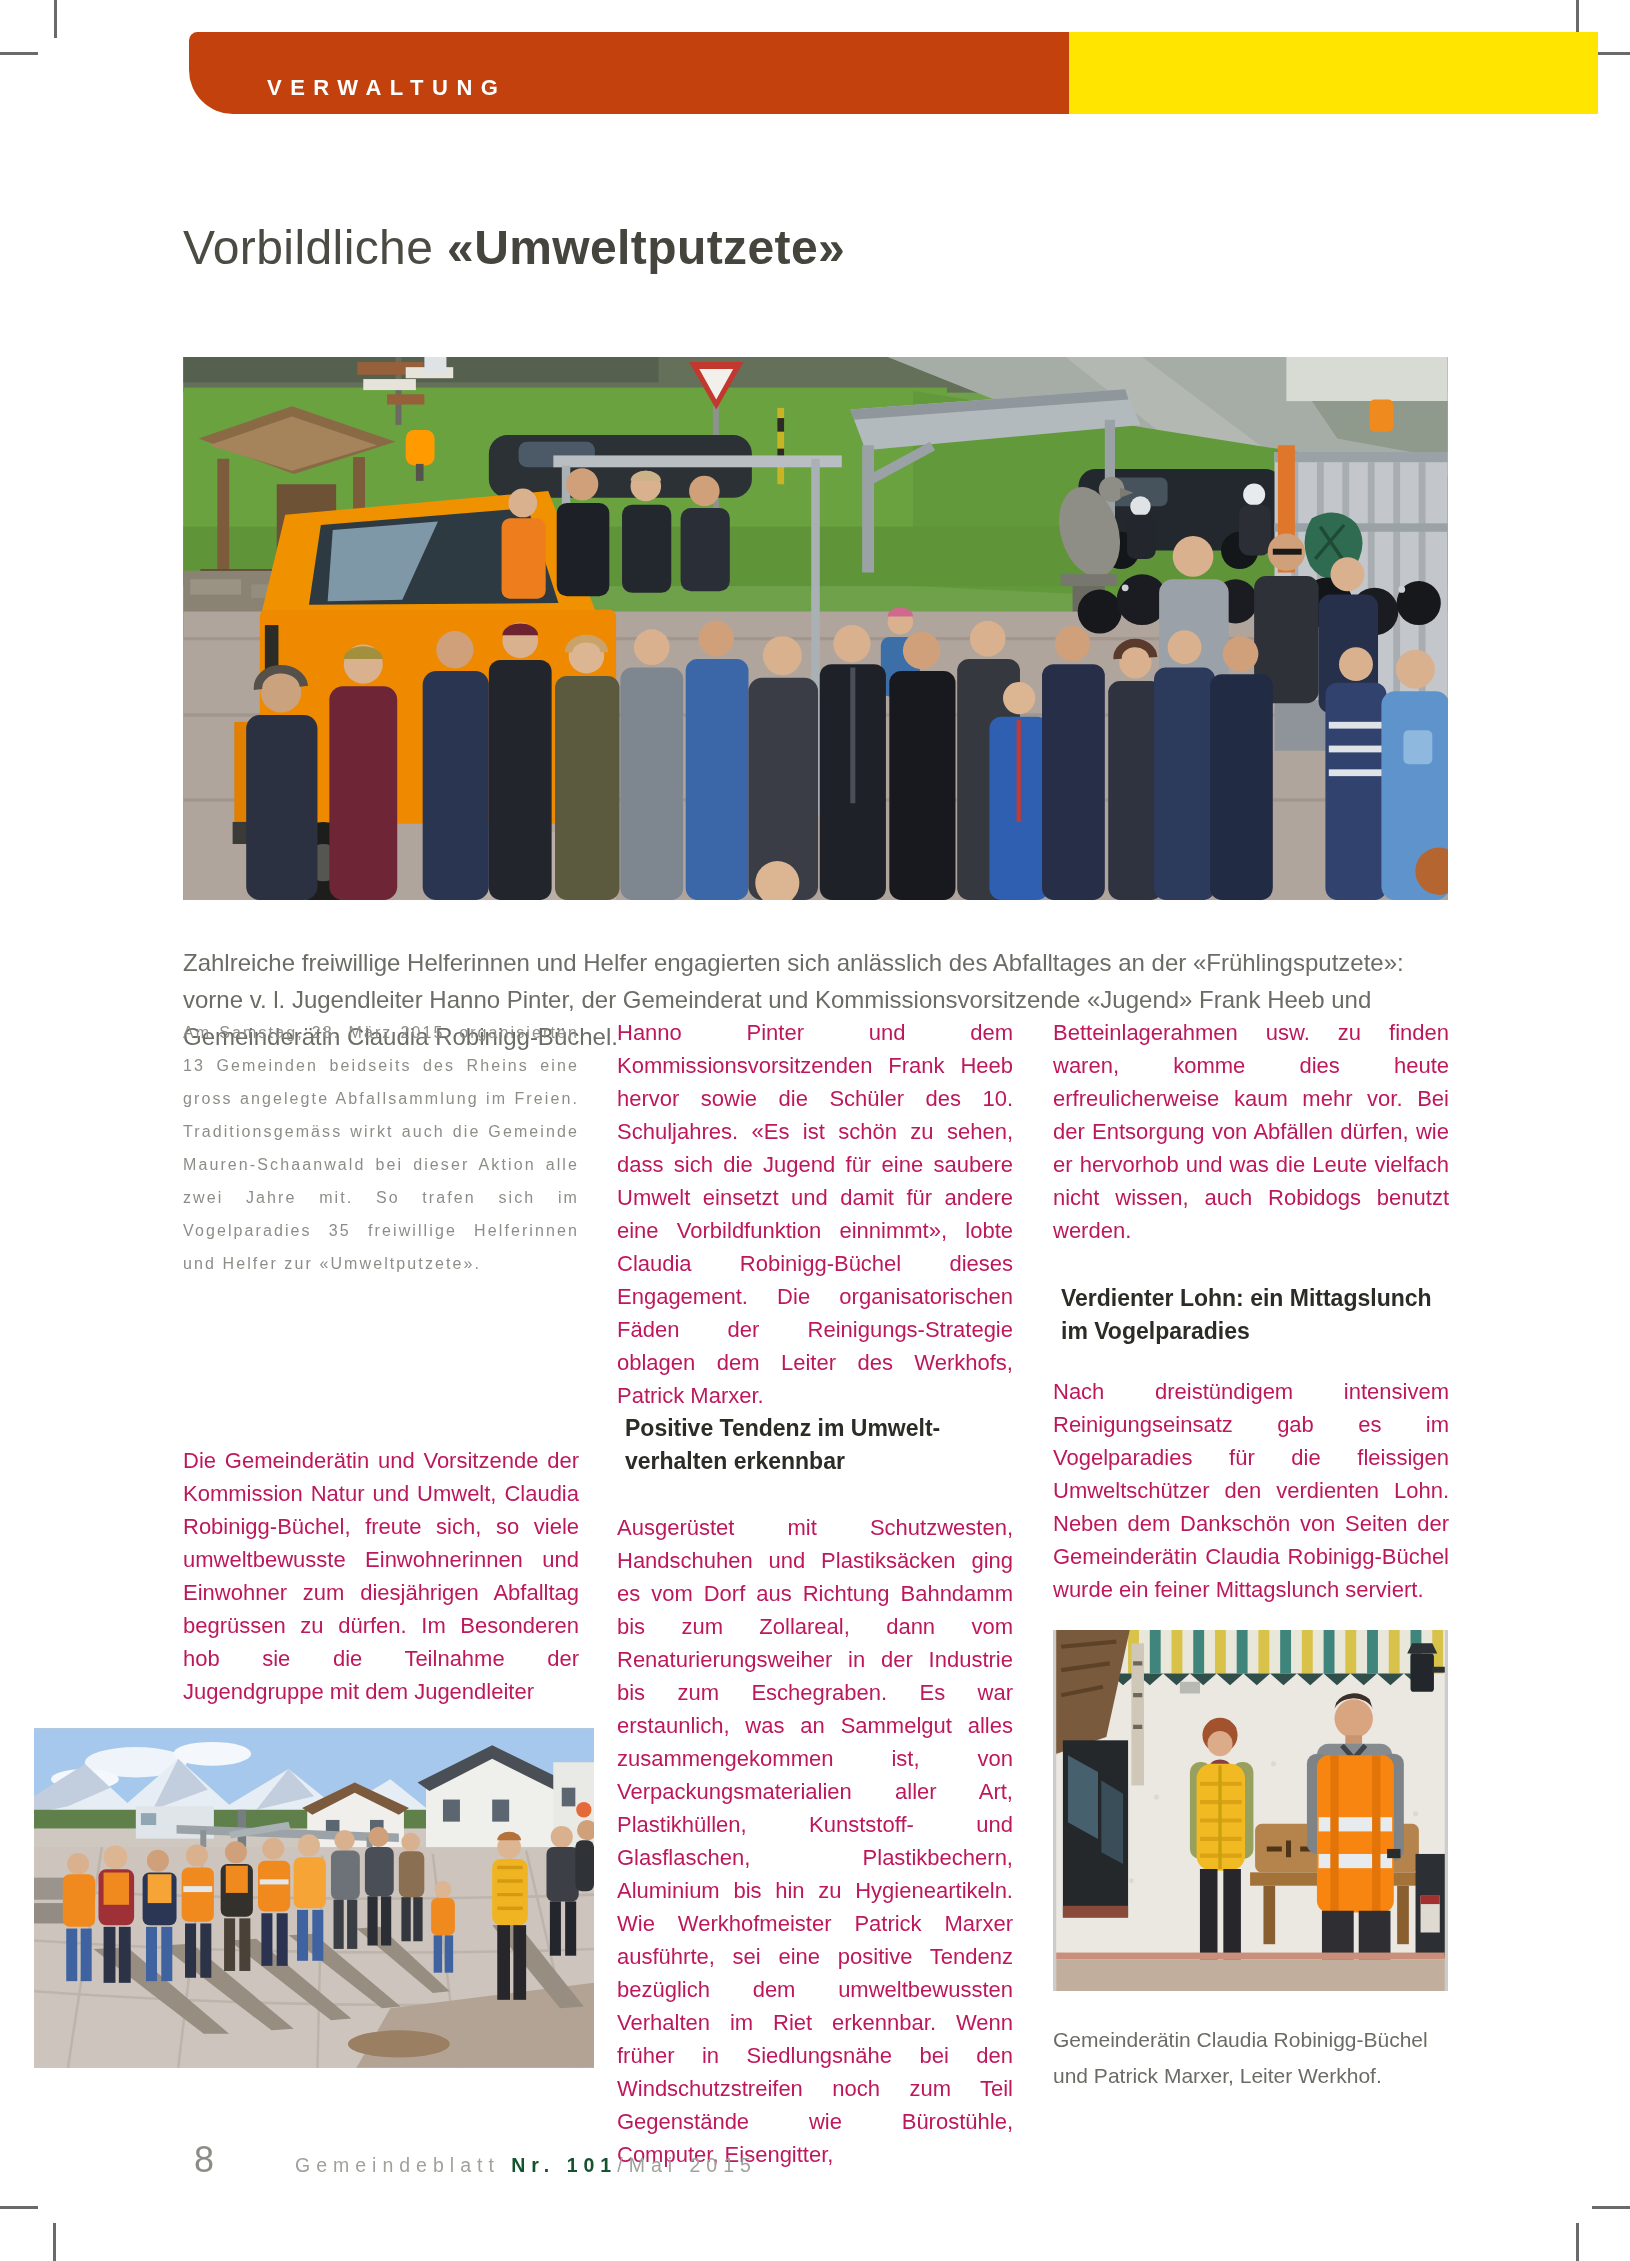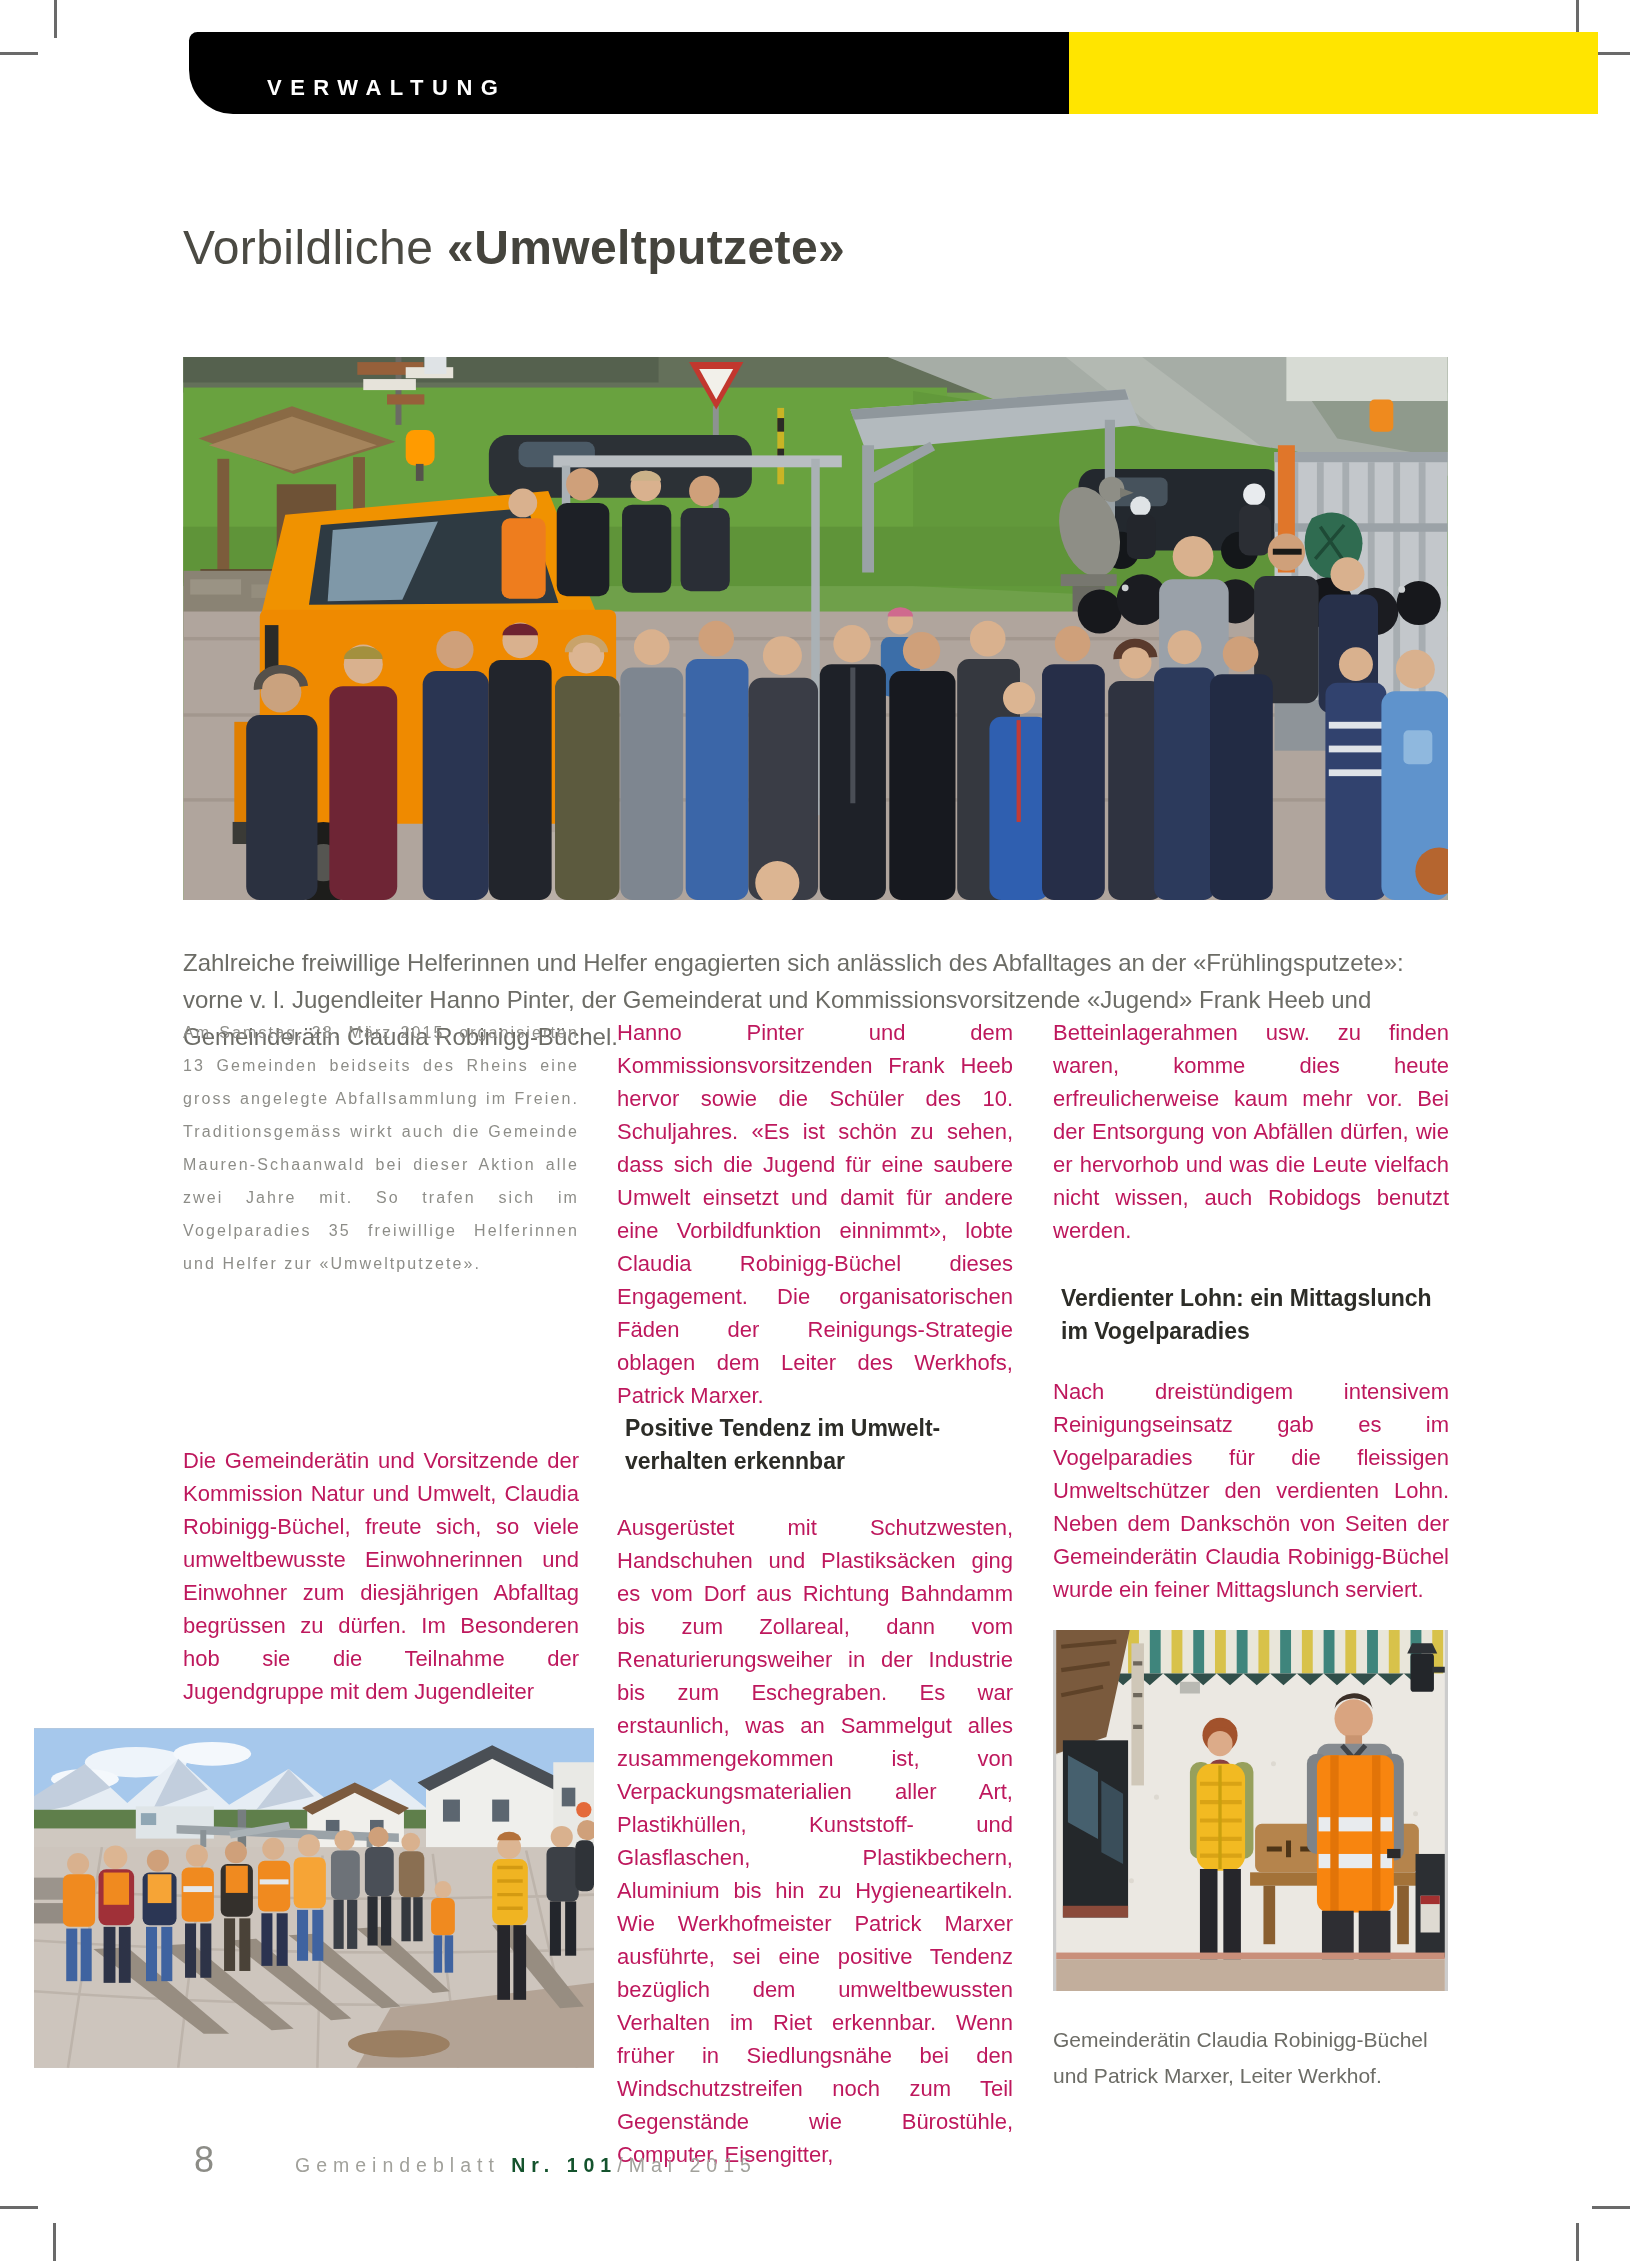--- a/index.html
+++ b/index.html
@@ -7,21 +7,21 @@
     position:relative;
     width:1630px;height:2261px;
     background:#ffffff;
     font-family:"Liberation Sans","DejaVu Sans",sans-serif;
     overflow:hidden;
   }
   .crop{position:absolute;background:#6a6a6a;}
   
   .kicker-bar{
     position:absolute;left:189px;top:32px;width:881px;height:82px;
-    background:#000000;border-radius:8.5px 0 0 44px;
+    background:#c2410c;border-radius:8.5px 0 0 44px;
     display:flex;align-items:flex-end;
   }
   .kicker-label{
     color:#ffffff;font-size:22px;font-weight:700;
     letter-spacing:8.5px;padding:0 0 15.3px 78px;line-height:1;
   }
   .kicker-accent{
     position:absolute;left:1069px;top:32px;width:529px;height:82px;
     background:#ffe500;
   }

